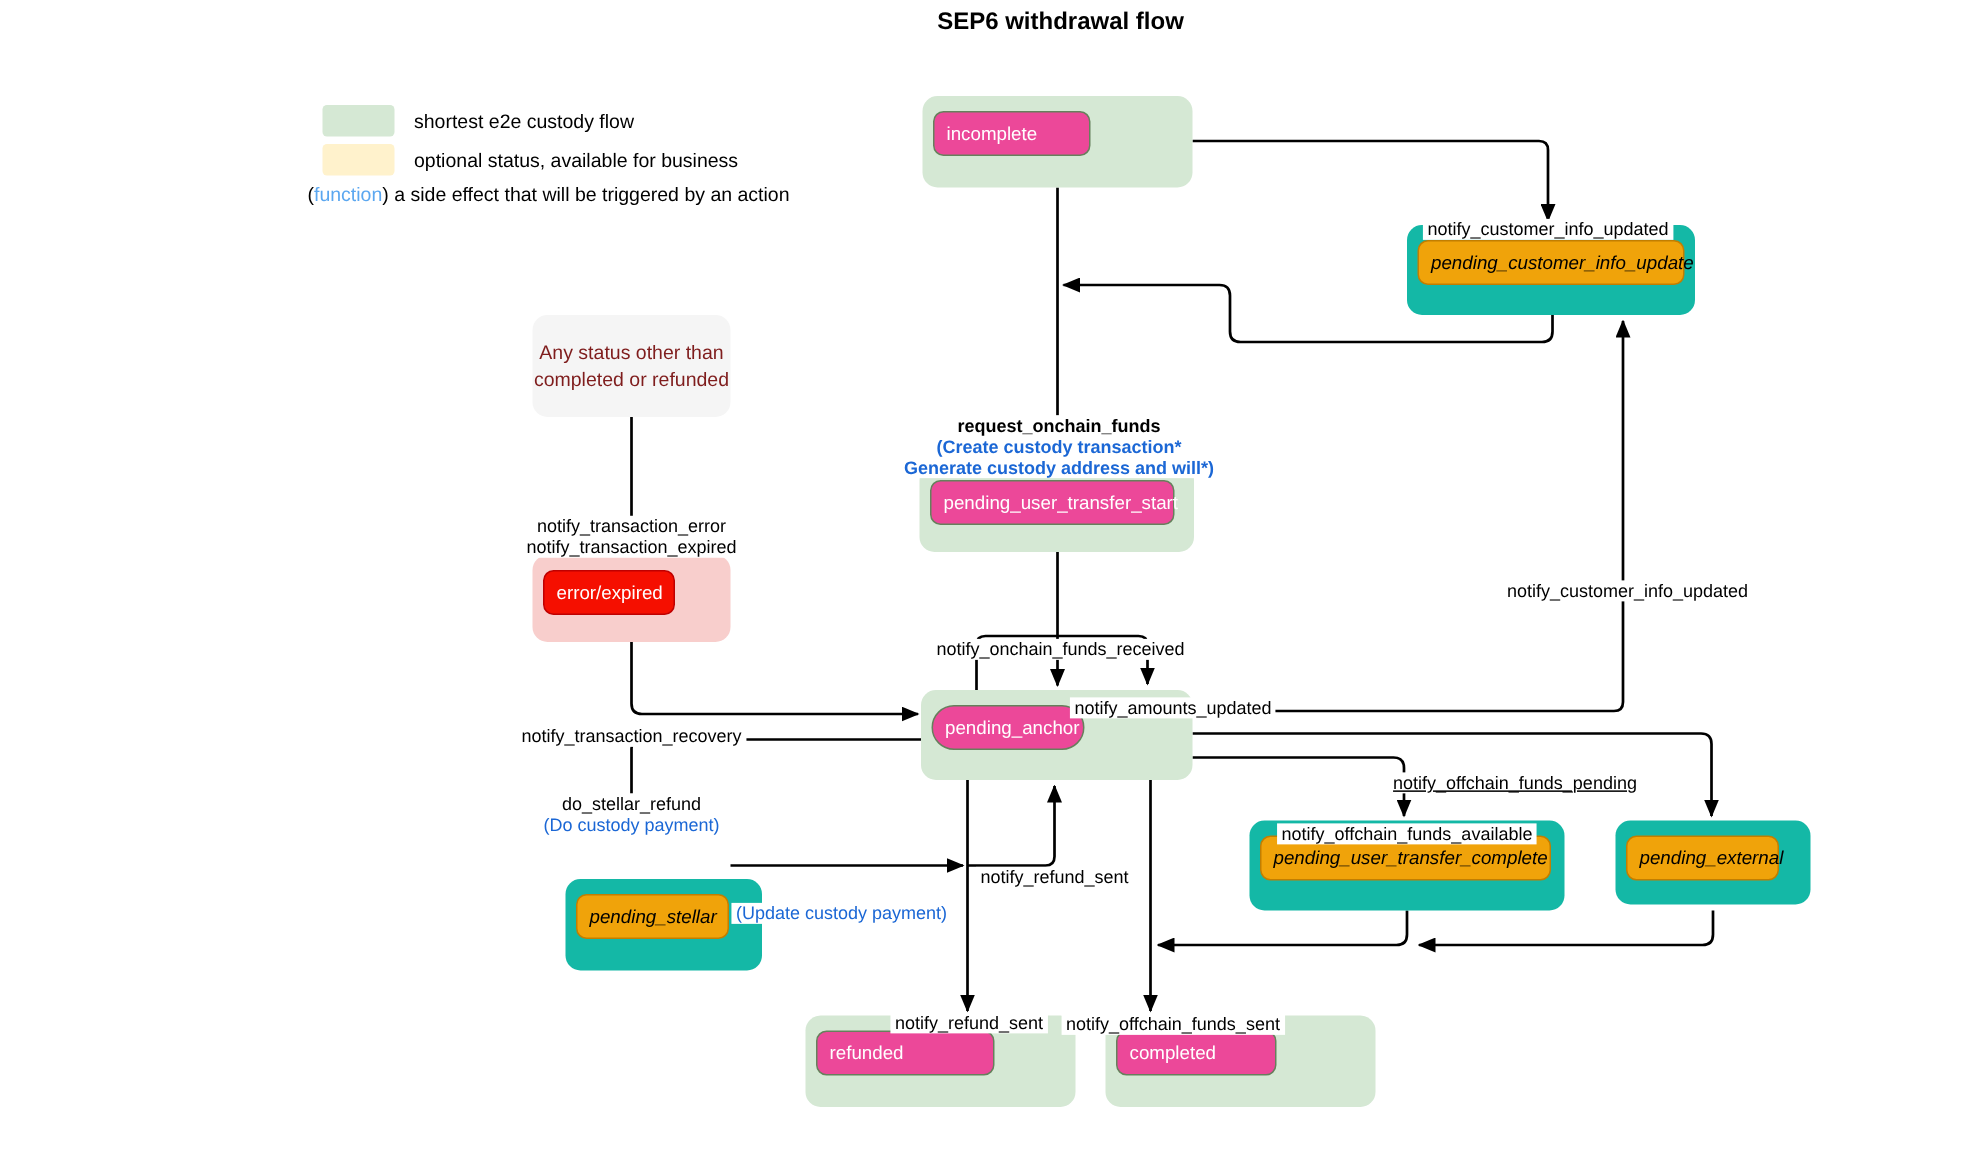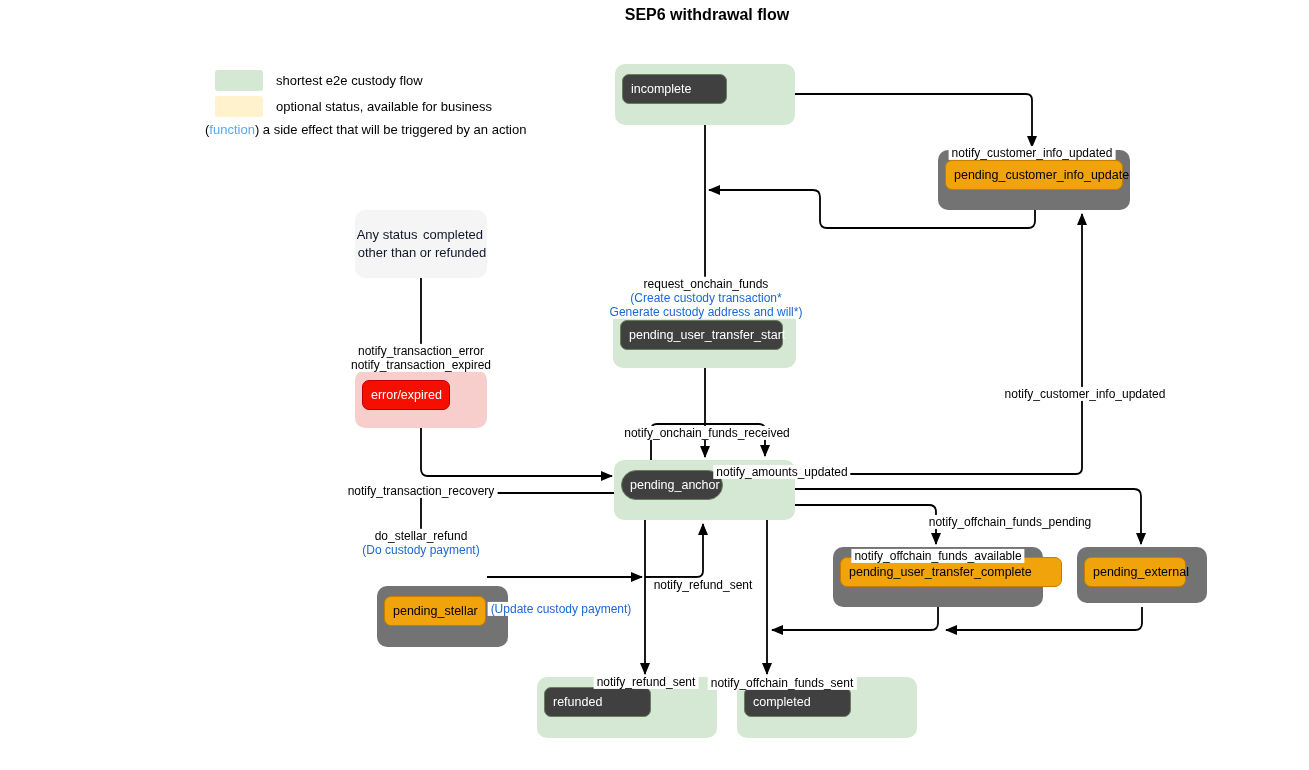--- a/index.html
+++ b/index.html
@@ -7,33 +7,33 @@
     width:1309px; height:770px; position:relative; overflow:hidden;
     background:#ffffff; font-family:"Liberation Sans", sans-serif;
   }
   #title {
     position:absolute; left:707px; top:6px; transform:translateX(-50%);
     font-size:16px; font-weight:bold; color:#000; white-space:nowrap; z-index:4;
   }
   svg.edges { position:absolute; left:0; top:0; z-index:1; }
   .node { position:absolute; border-radius:10px; z-index:2; box-sizing:border-box; }
   .node.green { background:#d5e8d4; }
-  .node.cream { background:#737373; }
+  .node.cream { background:#14b8a6;font-style:italic; }
   .node.pink  { background:#f8cecc; }
   .node.gray  {
-    background:#f5f5f5; color:#0f172a; font-size:13px; line-height:1.35;
-    display:flex; align-items:center; justify-content:center;
+    background:#f5f5f5; color:#7f1d1d; font-size:13px; line-height:1.35;
+    display:flex; flex-direction:column; align-items:center; justify-content:center;
     text-align:center;
   }
   .chip {
     position:absolute; left:7px; top:10px; height:30px; border-radius:7px;
     display:flex; align-items:center; padding:0 8px; box-sizing:border-box;
     font-size:12.5px; white-space:nowrap; z-index:3;
   }
-  .chip.green-chip  { background:#404040; border:1px solid #66805c; color:#ffffff; }
+  .chip.green-chip  { background:#ec4899; border:1px solid #66805c; color:#ffffff; }
   .chip.orange-chip { background:#f0a30a; border:1px solid #c27e00; color:#000000; }
   .chip.red-chip    { background:#f50f00; border:1px solid #bf0000; color:#ffffff; }
   .elabel {
     position:absolute; z-index:3; transform:translate(-50%,-50%);
     background:#ffffff; text-align:center; font-size:12px; line-height:1.18;
     color:#000; white-space:nowrap; padding:0 3px;margin-top:32px;
   }
   .elabel .blue { color:#1b67d5; }
   .legend-swatch { position:absolute; width:48px; height:21px; border-radius:3px; z-index:2; }
   .legend-label  { position:absolute; font-size:13px; color:#000; z-index:2; white-space:nowrap; }
@@ -94,37 +94,37 @@
       <div>Any status other than</div>
       <div>completed or refunded</div>
     </div>
     <div class="node pink" style="left: 355px; top: 370px; width: 132px; height: 58px;">
       <div class="chip red-chip" style="width: 88px;">error/expired</div>
     </div>
     <div class="node cream" style="left: 377px; top: 547px; width: 131px; height: 61px; margin-top: 39px;">
       <div class="chip orange-chip" style="width: 102px;">pending_stellar</div>
     </div>
     <div class="node cream" style="left: 833px; top: 547px; width: 210px; height: 60px;">
-      <div class="chip orange-chip" style="width: 222px;">pending_user_transfer_complete</div>
+      <div class="chip orange-chip" style="width: 194px;">pending_user_transfer_complete</div>
     </div>
     <div class="node cream" style="left: 1077px; top: 547px; width: 130px; height: 56px;">
       <div class="chip orange-chip" style="width: 102px;">pending_external</div>
     </div>
     <div class="node green" style="left: 537px; top: 677px; width: 180px; height: 61px;">
-      <div class="chip green-chip" style="width: 107px;">refunded</div>
+      <div class="chip green-chip" style="width: 119px;">refunded</div>
     </div>
     <div class="node green" style="left: 737px; top: 677px; width: 180px; height: 61px;">
       <div class="chip green-chip" style="width: 107px;">completed</div>
     </div>
   </div>
 <div id="labels-layer">
     <div class="elabel" style="left: 1032px; top: 121px;">
       <div>notify_customer_info_updated</div>
     </div>
-    <div class="elabel" style="left: 706px; top: 266px;">
+    <div class="elabel" style="left: 706px; top: 266px; font-weight: bold;">
       <div>request_onchain_funds</div>
       <div class="blue">(Create custody transaction*</div>
       <div class="blue">Generate custody address and will*)</div>
     </div>
     <div class="elabel" style="left: 707px; top: 401px;">
       <div>notify_onchain_funds_received</div>
     </div>
     <div class="elabel" style="left: 782px; top: 440px;">
       <div>notify_amounts_updated</div>
     </div>
@@ -144,21 +144,21 @@
     </div>
     <div class="elabel" style="left: 703px; top: 553px;">
       <div>notify_refund_sent</div>
     </div>
     <div class="elabel" style="left: 646px; top: 650px;">
       <div>notify_refund_sent</div>
     </div>
     <div class="elabel" style="left: 782px; top: 651px;">
       <div>notify_offchain_funds_sent</div>
     </div>
-    <div class="elabel" style="left: 1010px; top: 490px;">
+    <div class="elabel" style="left: 1010px; top: 490px; text-decoration: underline;">
       <div>notify_offchain_funds_pending</div>
     </div>
     <div class="elabel" style="left: 938px; top: 524px;">
       <div>notify_offchain_funds_available</div>
     </div>
     <div class="elabel" style="left: 1085px; top: 362px;">
       <div>notify_customer_info_updated</div>
     </div>
   </div>
 

